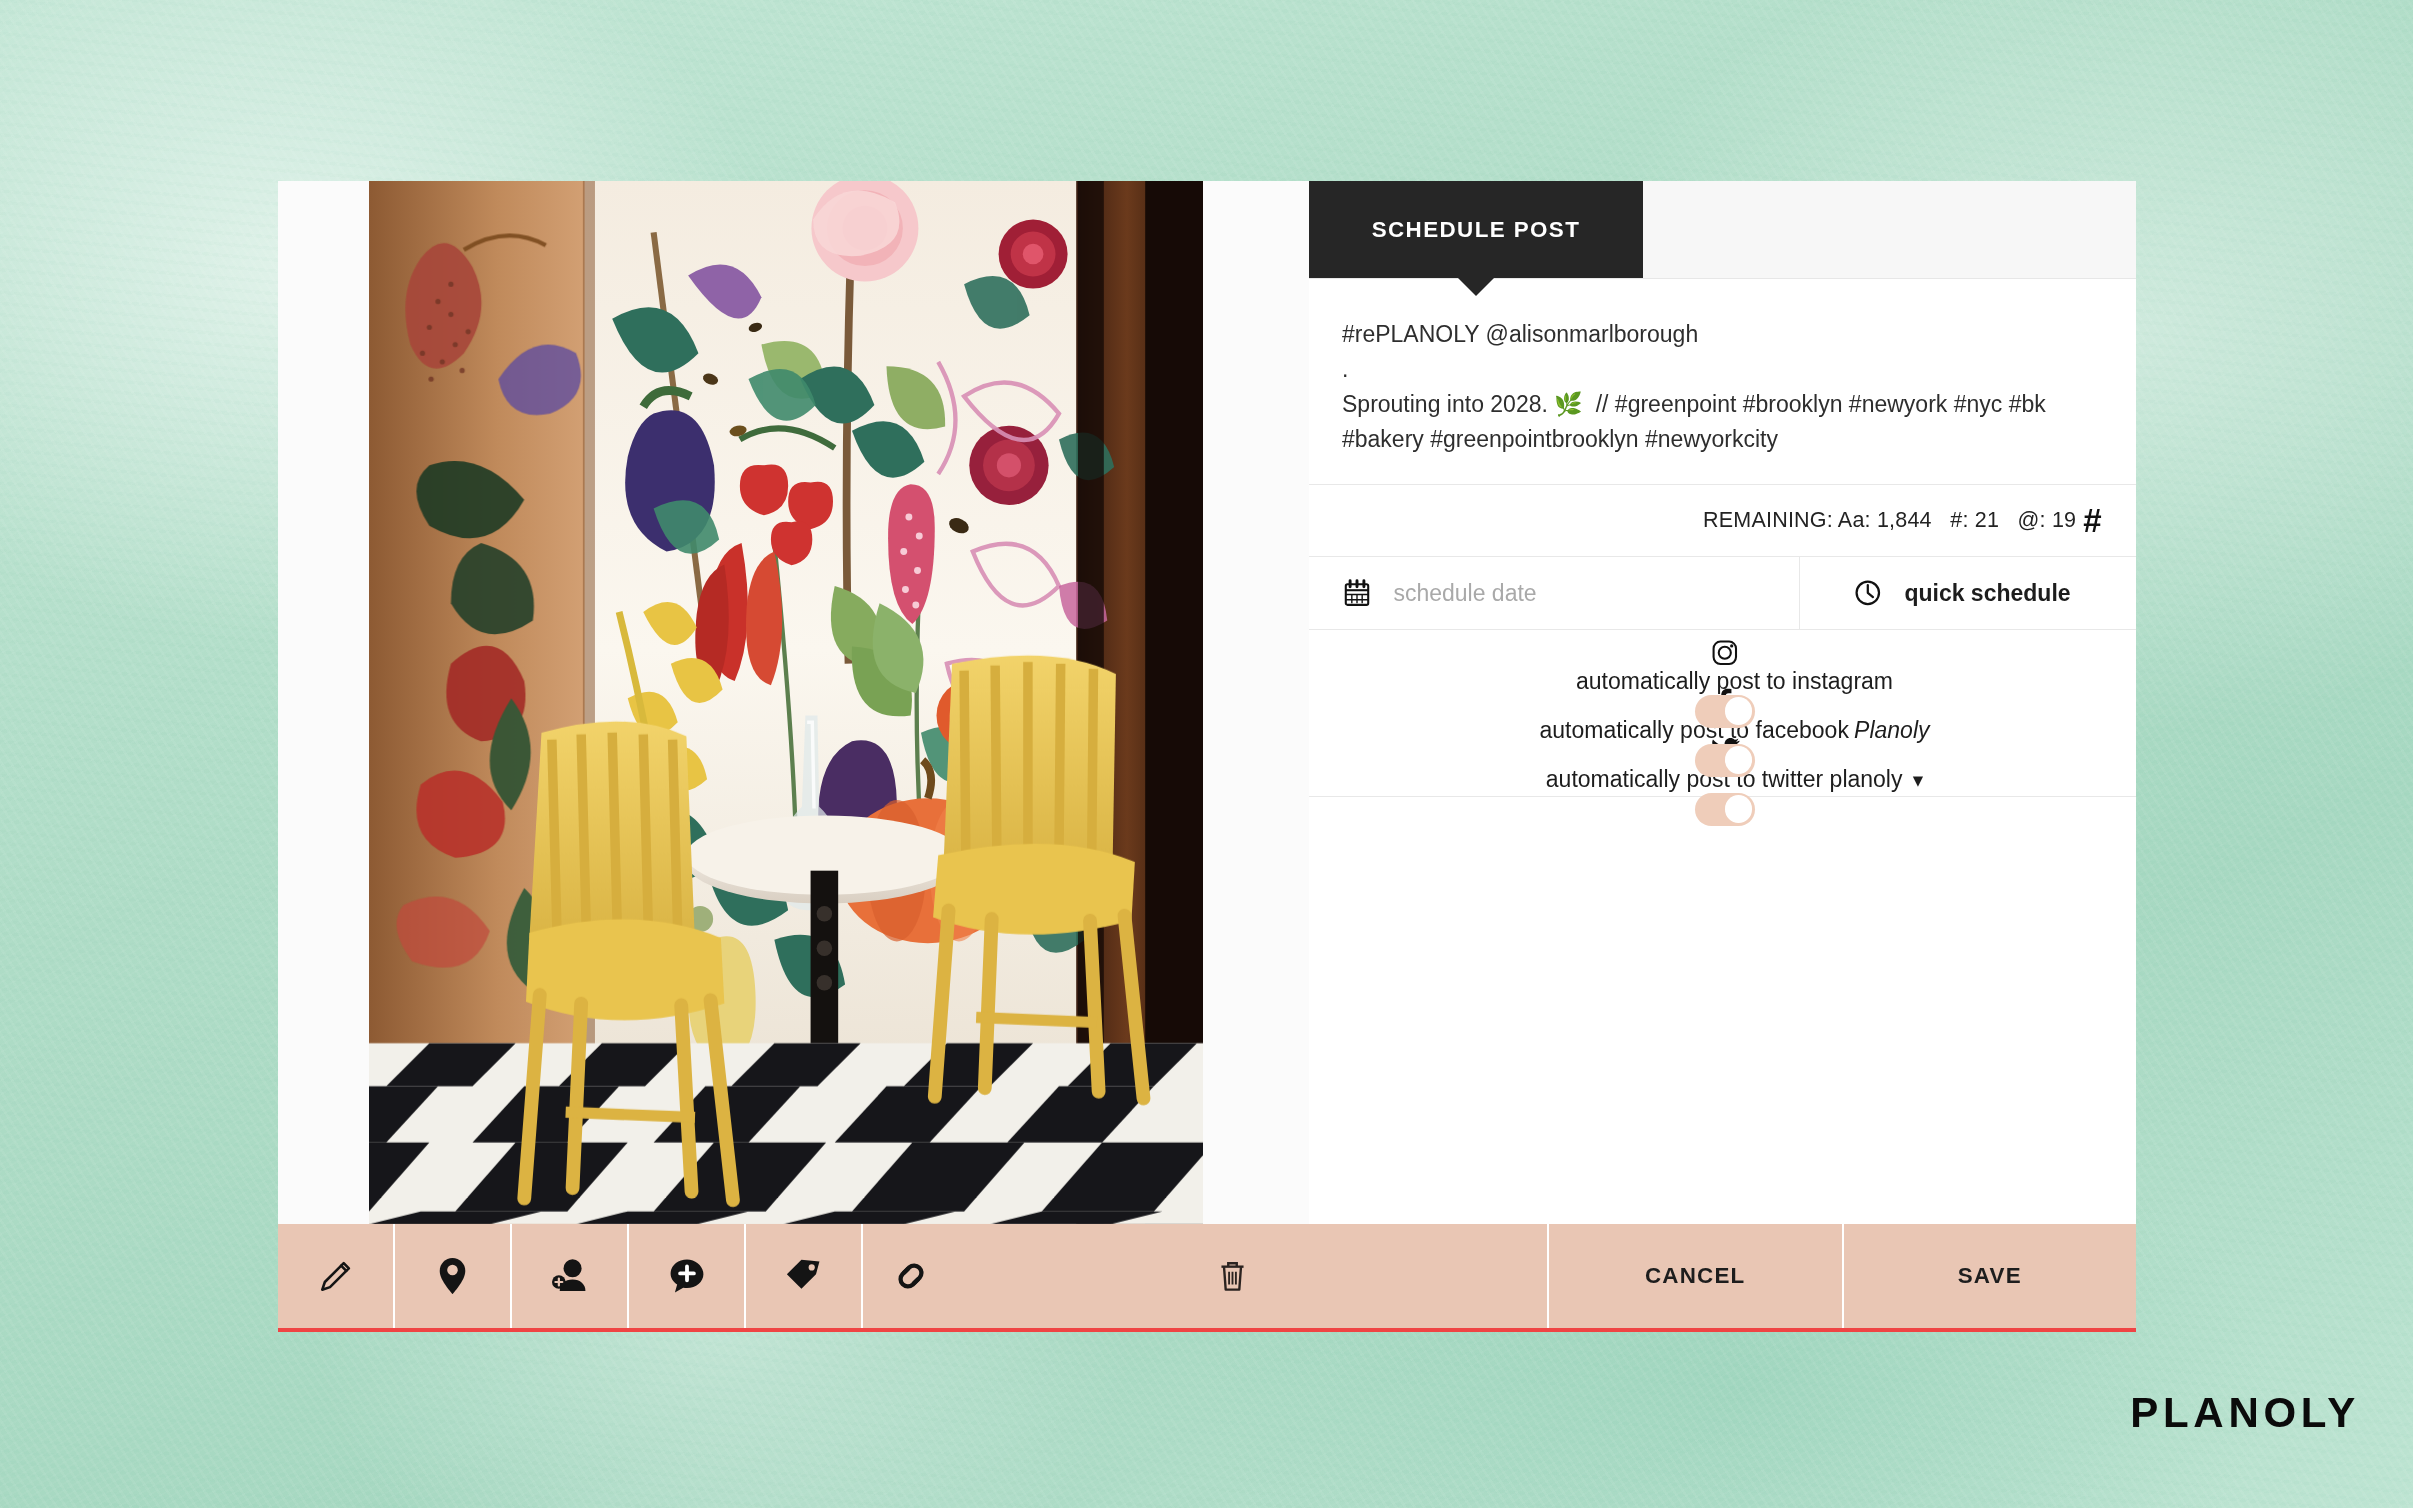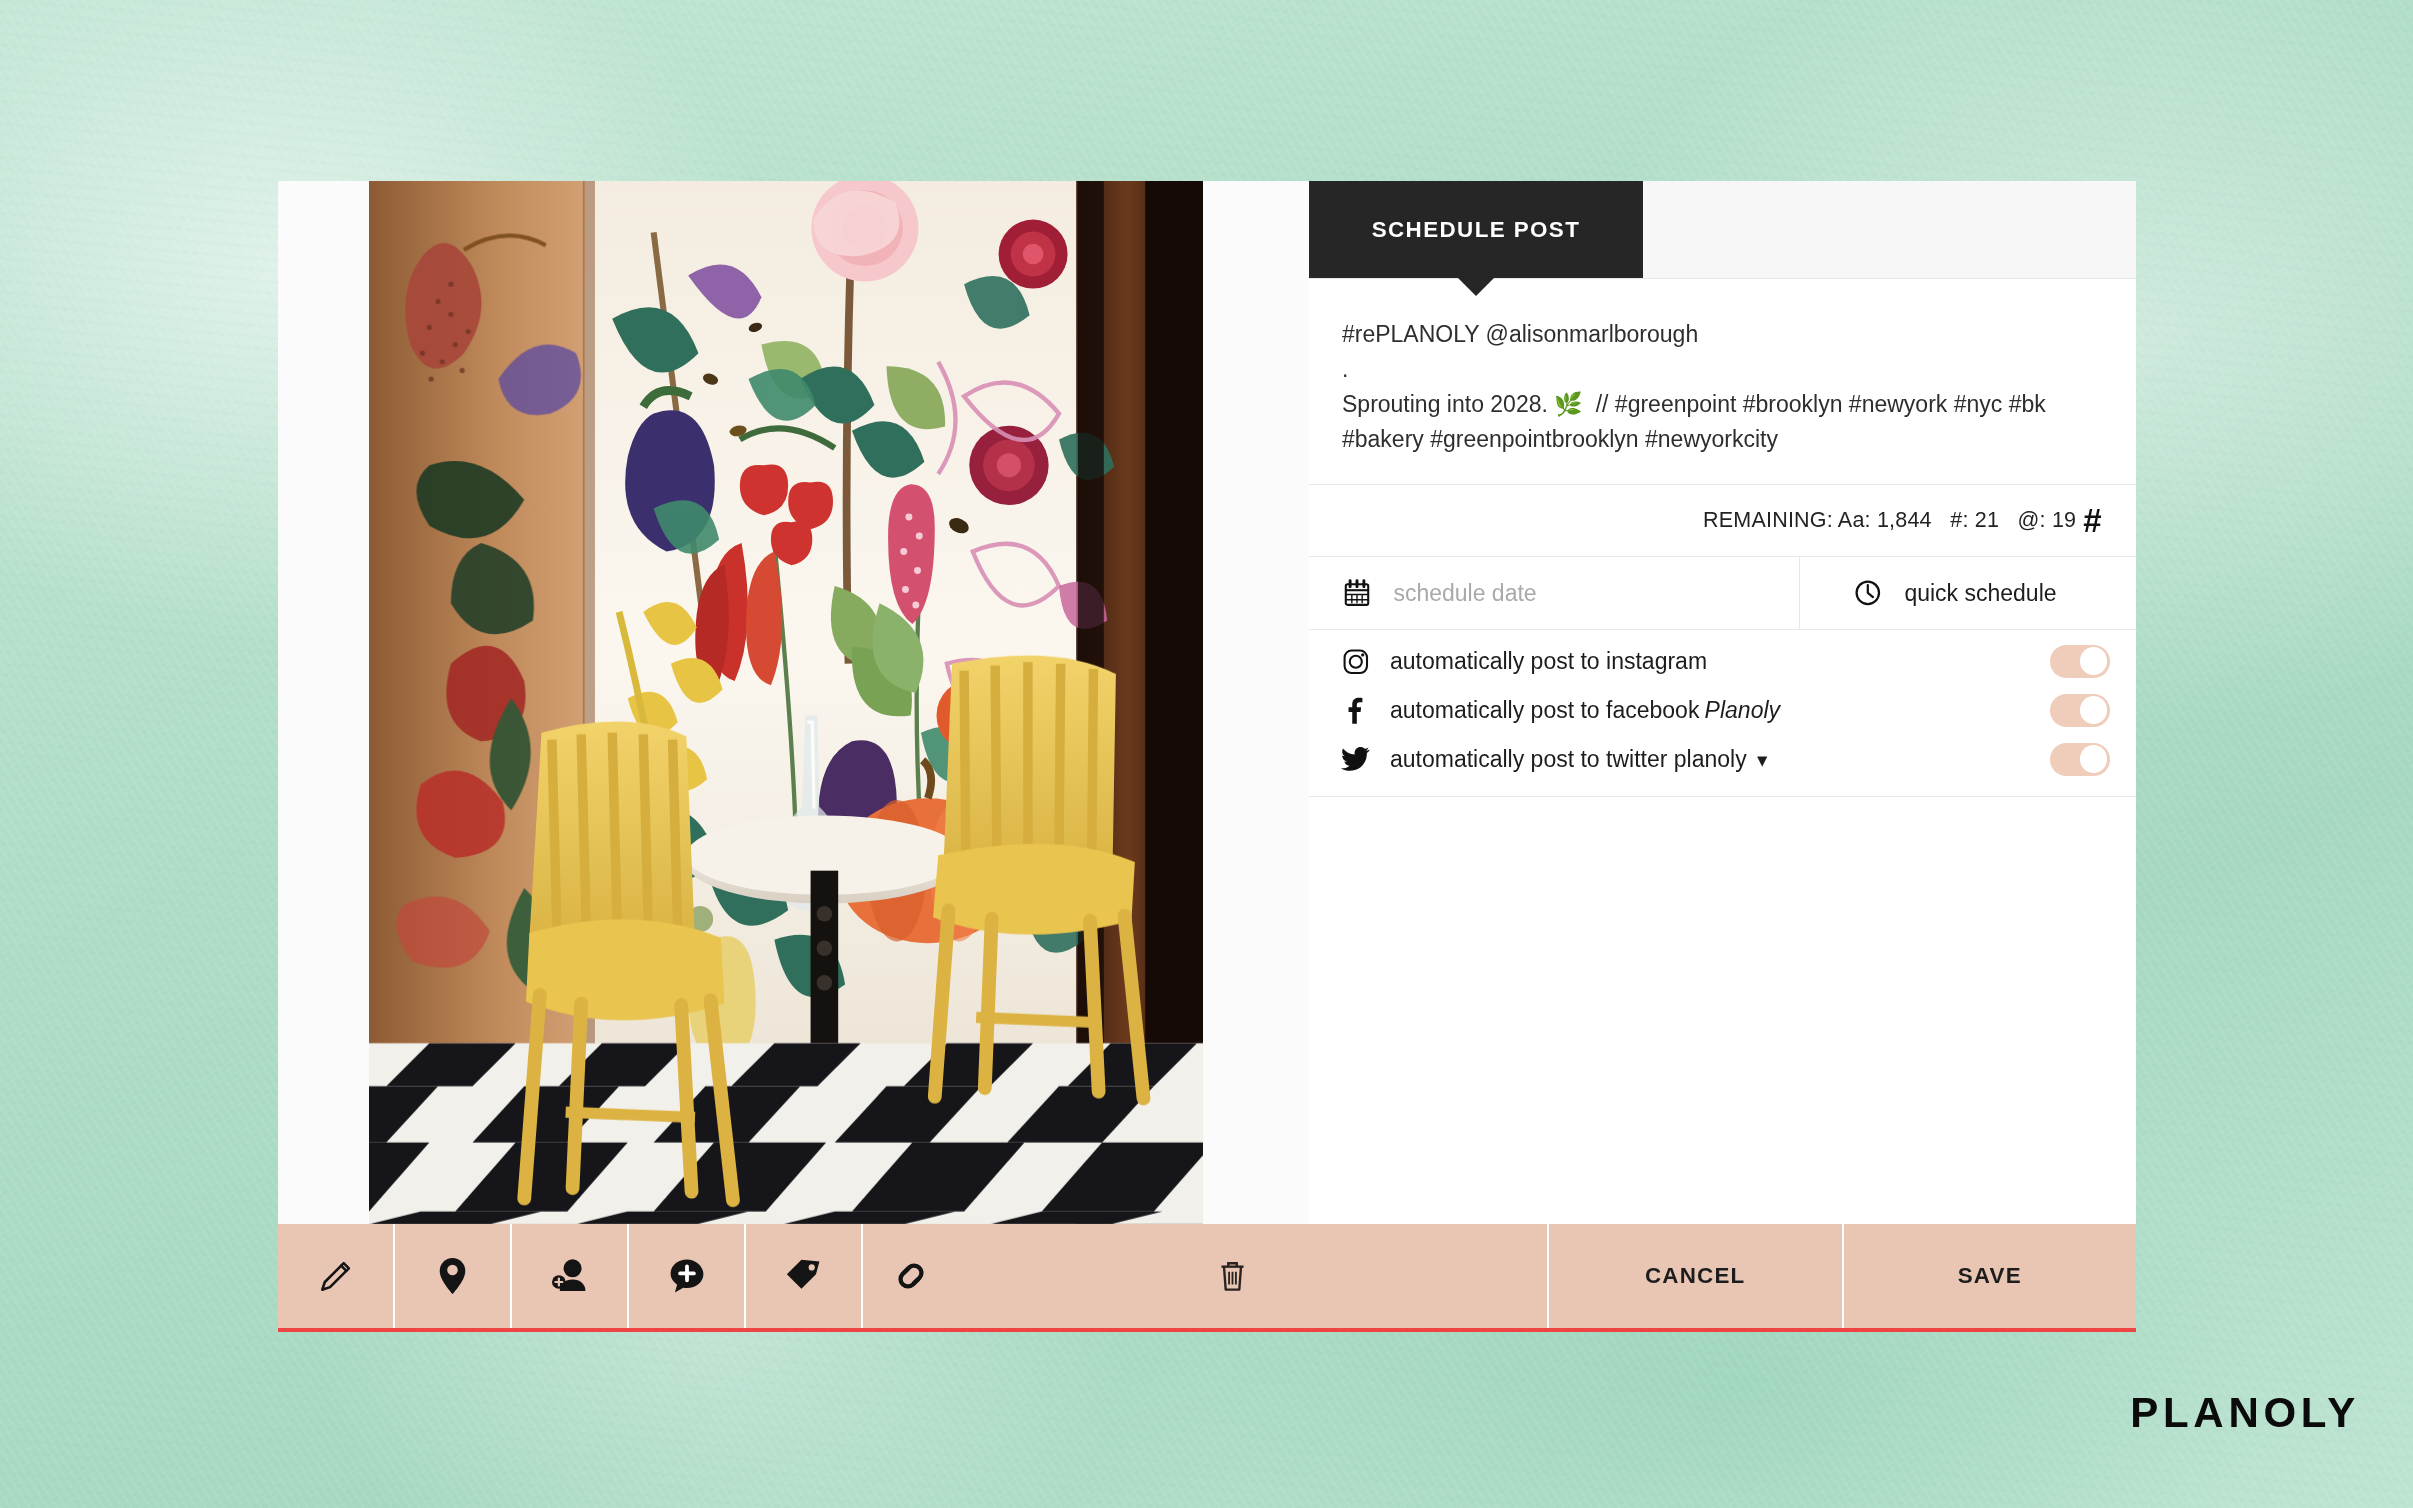--- a/index.html
+++ b/index.html
@@ -162,20 +162,21 @@
     cursor: pointer;
   }
   #schedule-date-cell {
     width: 491px;
     padding-left: 33px;
     border-right: 0.9px solid #e8e8e8;
   }
   #quick-schedule-cell {
     flex: 1;
     padding-left: 53px;
+    font-weight: bold;
   }
   .sched-icon {
     width: 29px; height: 29px;
     display: inline-flex;
     align-items: center; justify-content: center;
     flex: none;
   }
   .sched-icon svg { display: block; }
   #schedule-date-placeholder {
     margin-left: 22.4px;
@@ -192,20 +193,21 @@
   #autopost-list {
     border-bottom: 0.9px solid #e8e8e8;
     padding: 6.9px 0 12px 0;
   }
   .autopost-row {
     display: flex;
     align-items: center;
     height: 49px;
     padding: 0 26px 0 31px;
     box-sizing: border-box;
+    flex-direction: column;
   }
   .social-icon {
     width: 31px; height: 31px;
     display: inline-flex;
     align-items: center; justify-content: center;
     flex: none;
   }
   .social-icon svg { display: block; }
   .autopost-label {
     margin-left: 19px;

